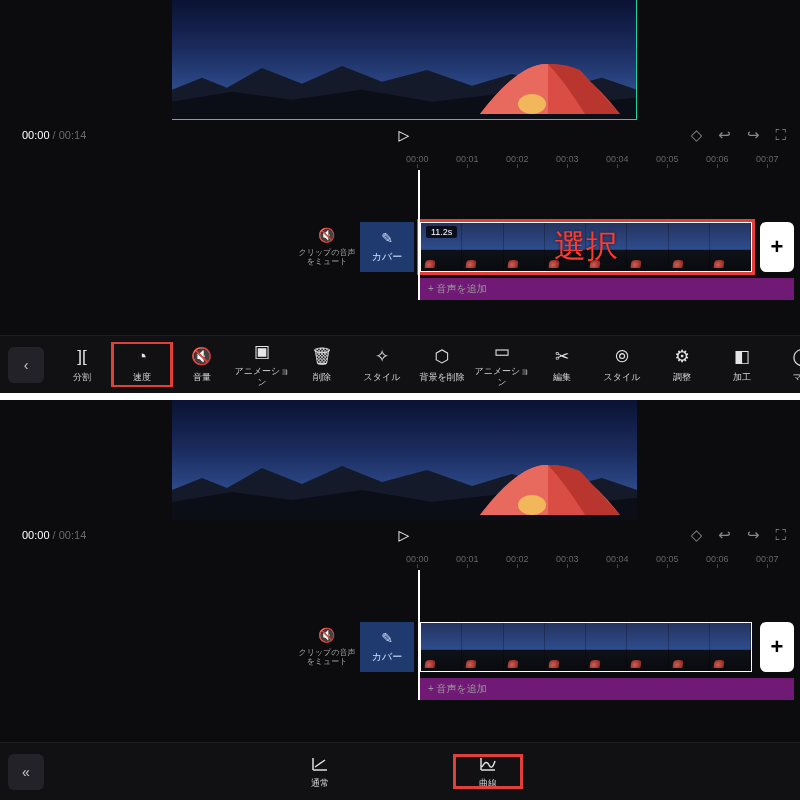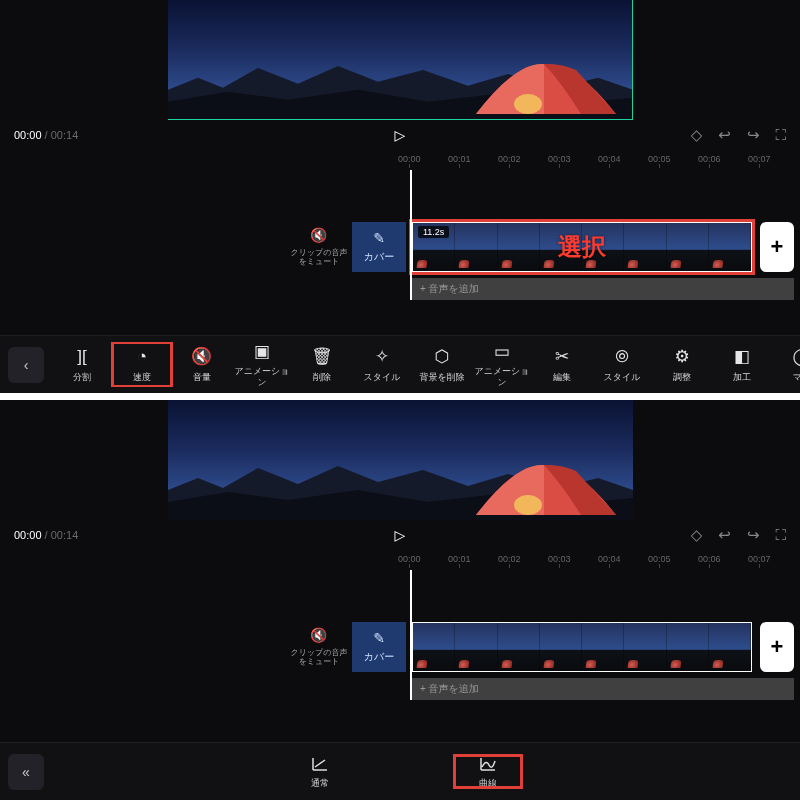--- a/index.html
+++ b/index.html
@@ -9,20 +9,21 @@
     width: 800px;
     height: 800px;
     overflow: hidden;
     color: #ccc;
     font-size: 11px;
   }
   .panel {
     background: #0c0c0e;
     width: 800px;
     position: relative;
+    padding-left: 8px;
   }
   .panel.top { height: 393px; }
   .panel.bottom { height: 400px; margin-top: 7px; }
   .preview {
     position: relative;
     height: 118px;
     display:flex;
     justify-content:center;
   }
   .preview-inner{
@@ -129,33 +130,33 @@
     transform: skewX(-8deg);
     opacity:.9;
   }
   .clip .dur-badge{
     position:absolute; top:3px; left:5px; background:rgba(0,0,0,.75);
     color:#fff; font-size:9px; padding:1px 5px; border-radius:2px;
     z-index:5;
   }
   .clip .sel-label{
     position:absolute; top:50%; left:50%; transform:translate(-50%,-50%);
-    color:#ff3b30; font-weight:700; font-size:24px;
+    color:#ff3b30; font-weight:400; font-size:32px;
     text-shadow: 0 0 3px rgba(0,0,0,.6);
     z-index:6;
   }
   .add-btn{
     width:34px; background:#fff; border-radius:6px; margin-left:8px;
     display:flex; align-items:center; justify-content:center; color:#000;
     font-size:22px; font-weight:700;
   }
 
   .audio-row{
     position:absolute; left:412px; right:6px; top:108px; height:22px;
-    background:#404040; display:flex; align-items:center; padding:0 8px;
+    background:#701a75; display:flex; align-items:center; padding:0 8px;
     color:#999; font-size:10px;
   }
 
   .toolbar{
     position:absolute; bottom:0; left:0; right:0; height:58px;
     display:flex; align-items:center; background:#111114;
     border-top:1px solid #1e1e22;
   }
   .back-btn{
     width:36px; height:36px; margin:0 8px;

